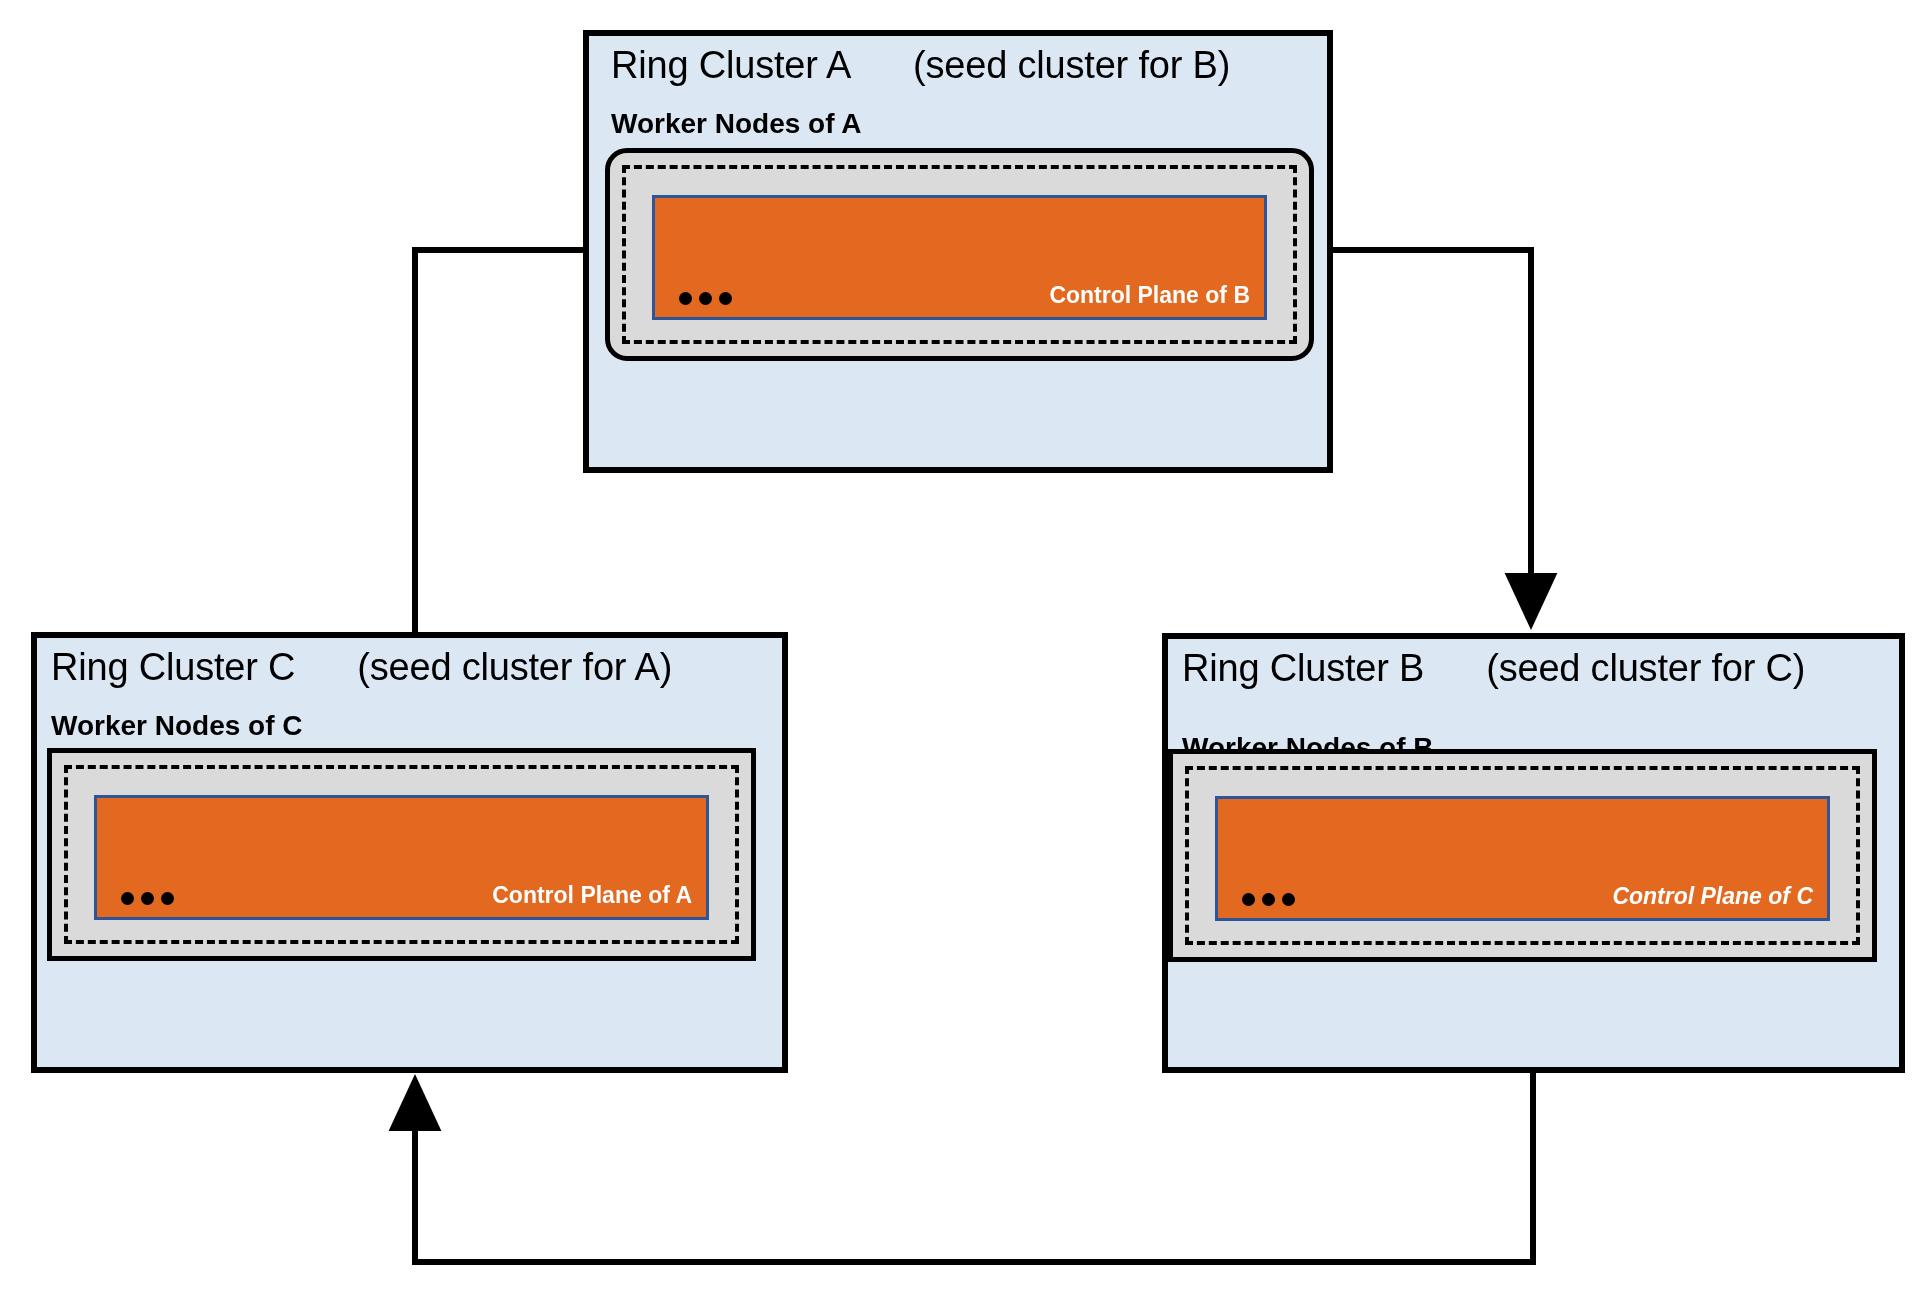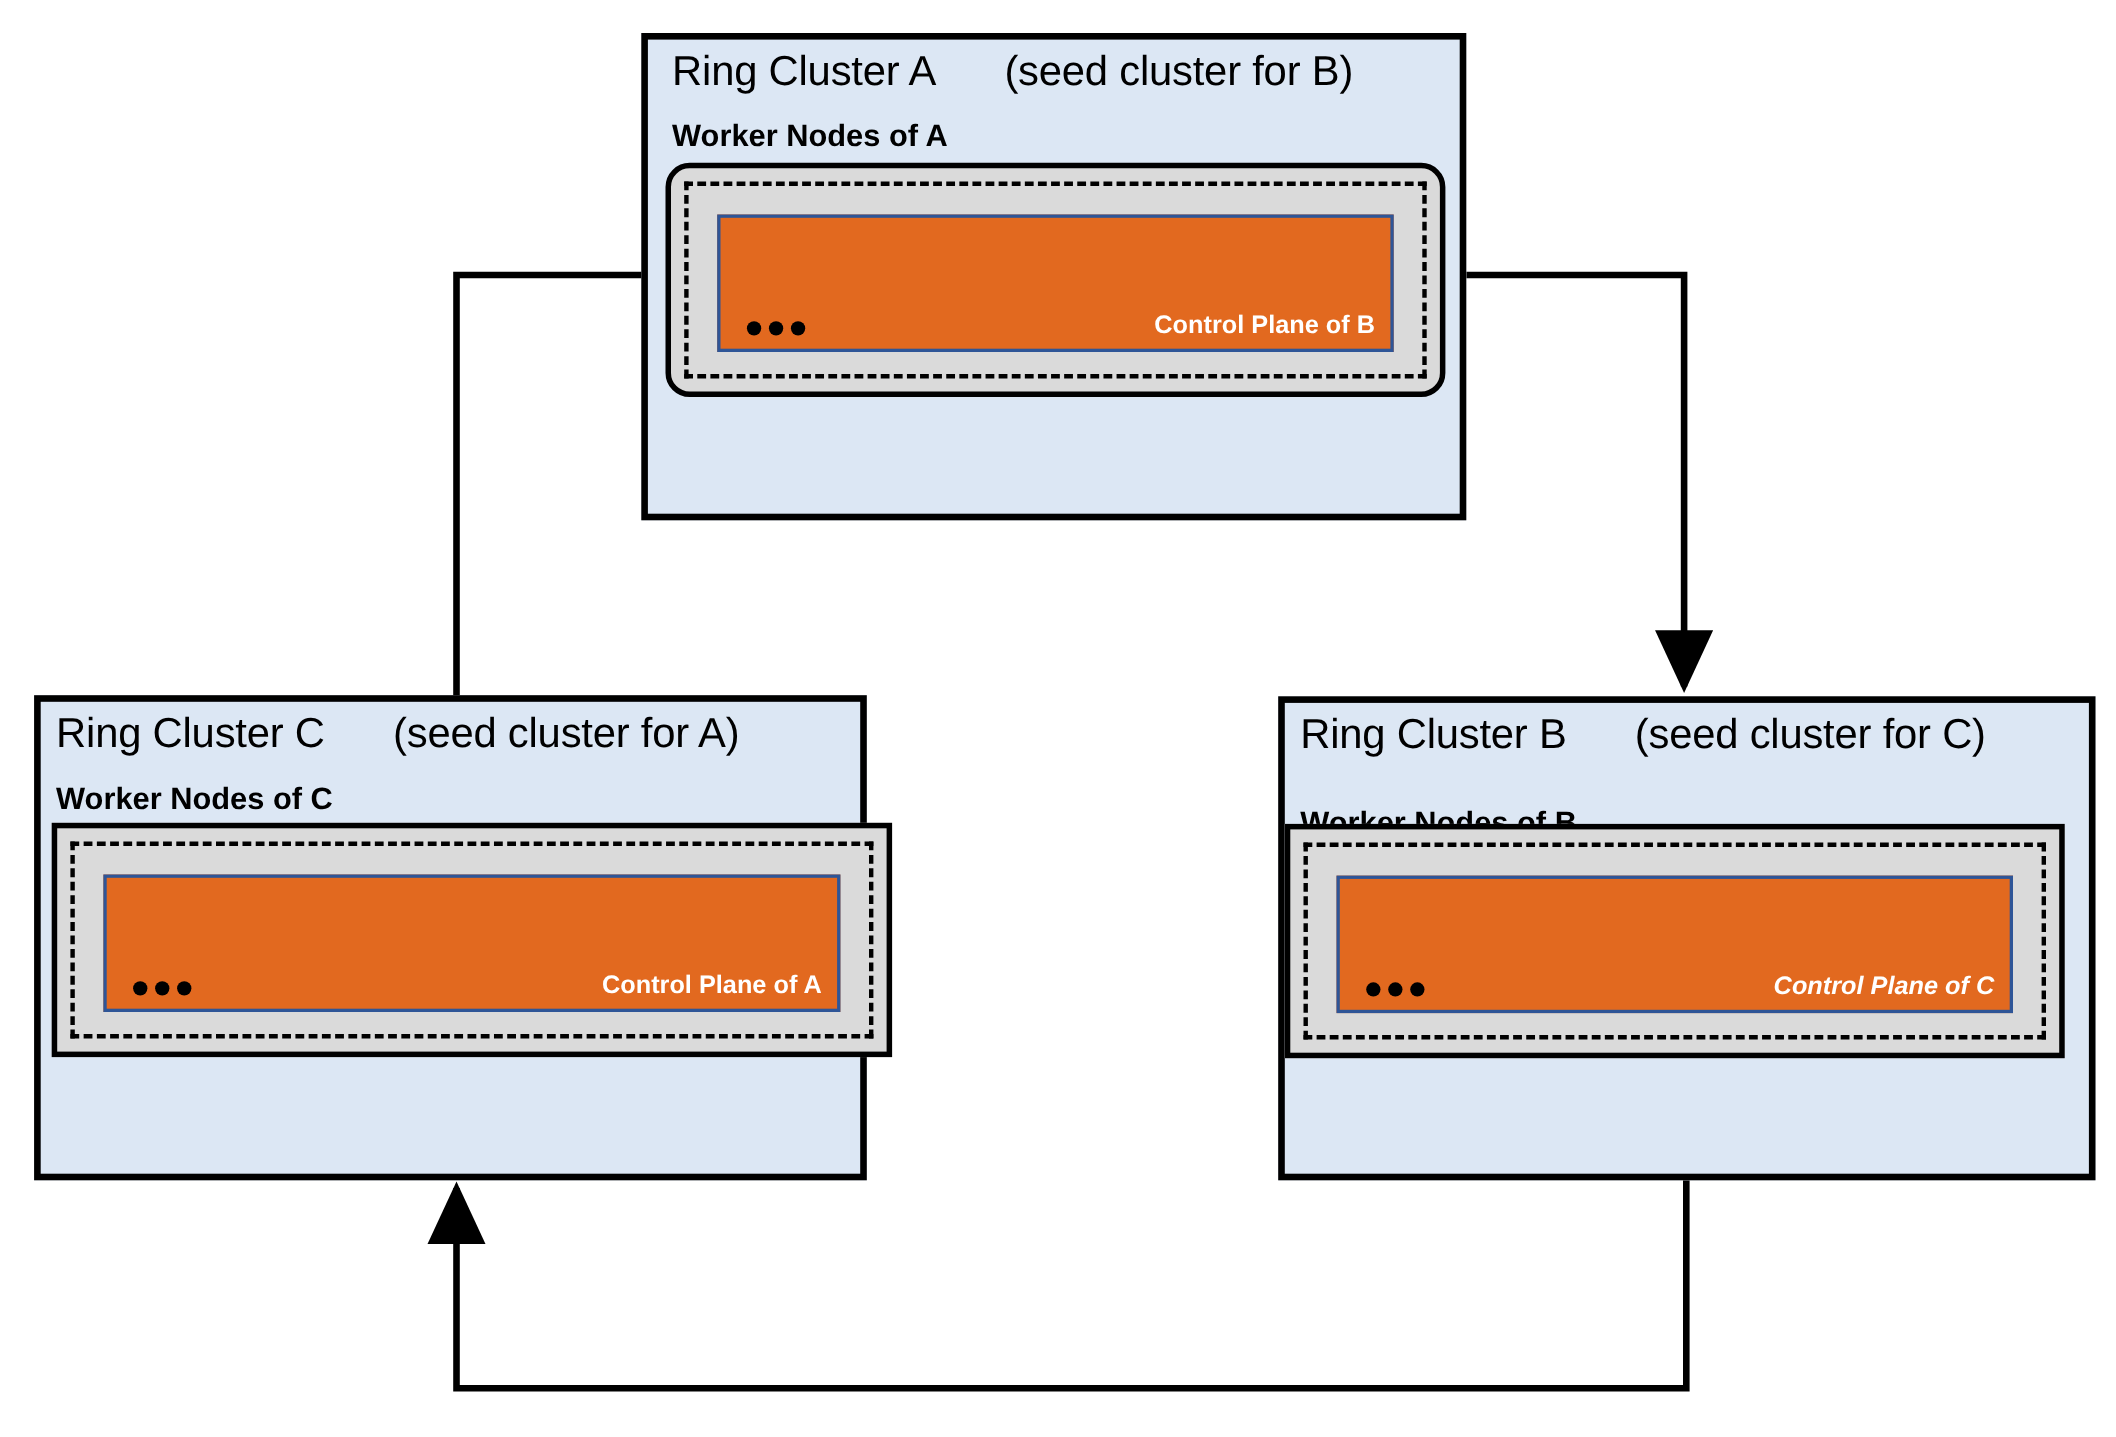--- a/index.html
+++ b/index.html
@@ -107,21 +107,21 @@
   #cluster-a .cluster-title { left: 22px; top: 8px; }
   #cluster-a .worker-label  { left: 22px; top: 72px; }
   #cluster-a .worker-outer  { left: 16px; top: 112px; width: 709px; height: 213px; border-radius: 22px; }
   #cluster-a .worker-dashed { left: 12px; top: 12px; right: 12px; bottom: 12px; }
   #cluster-a .control-plane { left: 26px; top: 26px; right: 26px; bottom: 20px; }
 
   
   #cluster-c { left: 31px; top: 632px; width: 757px; height: 441px; }
   #cluster-c .cluster-title { left: 14px; top: 8px; }
   #cluster-c .worker-label  { left: 14px; top: 72px; }
-  #cluster-c .worker-outer  { left: 10px; top: 110px; width: 764px; height: 213px; }
+  #cluster-c .worker-outer  { left: 10px; top: 110px; width: 709px; height: 213px; }
   #cluster-c .worker-dashed { left: 12px; top: 12px; right: 12px; bottom: 12px; }
   #cluster-c .control-plane { left: 26px; top: 26px; right: 26px; bottom: 20px; }
 
   
   #cluster-b { left: 1162px; top: 633px; width: 743px; height: 440px; }
   #cluster-b .cluster-title { left: 14px; top: 8px; }
   #cluster-b .worker-label  { left: 14px; top: 72px; margin-top: 21px; }
   #cluster-b .worker-outer  { left: 0; top: 110px; width: 709px; height: 213px; font-style: italic; }
   #cluster-b .worker-dashed { left: 12px; top: 12px; right: 12px; bottom: 12px; }
   #cluster-b .control-plane { left: 26px; top: 26px; right: 26px; bottom: 20px; }

